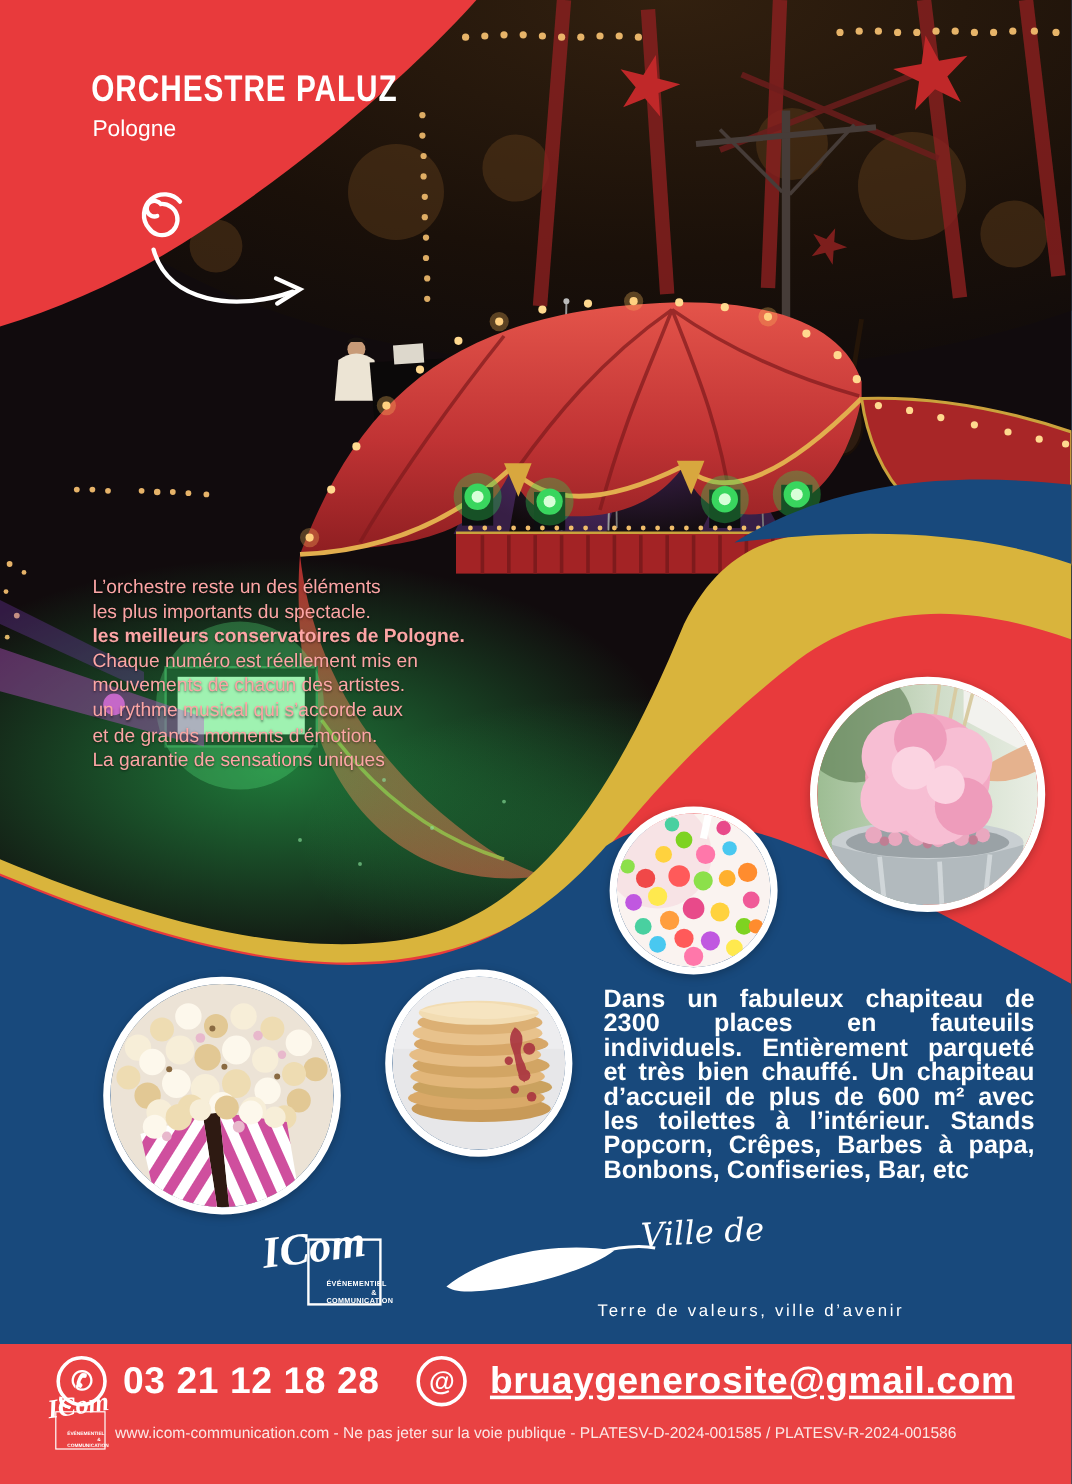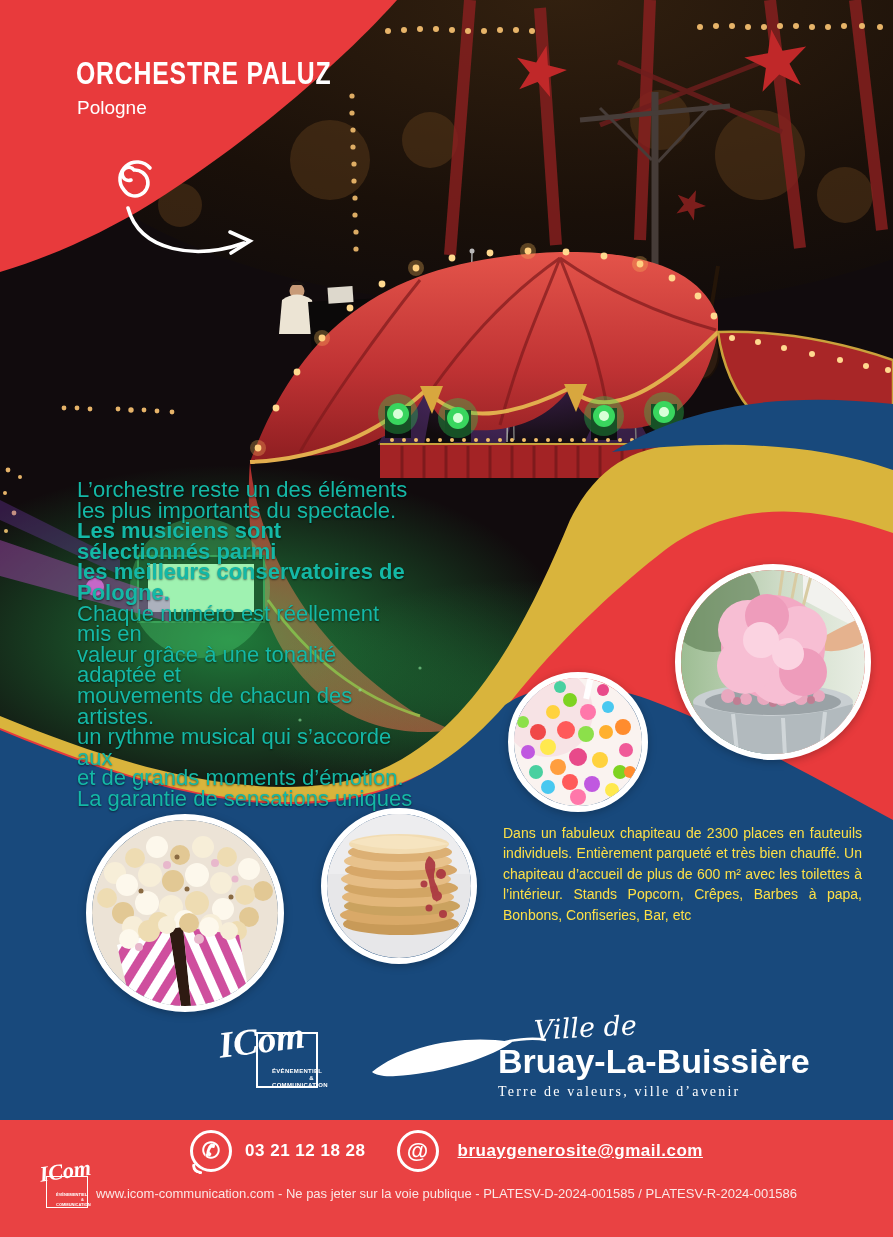--- a/index.html
+++ b/index.html
@@ -15,53 +15,53 @@
   
   .red-header-svg { left:0; top:0; pointer-events:none; }
   .page-title {
     left:76px; top:56px; color:#fff; font-size:31px; font-weight:bold;
     letter-spacing:1px; transform:scaleX(.8); transform-origin:left top;
     white-space:nowrap;
   }
   .page-subtitle { left:77px; top:97px; color:#fff; font-size:19px; }
 
   
-  .orch-text { left:77px; top:480px; width:340px; color:#14b8a6; font-size:22px; line-height:20.6px; text-shadow:0 1px 2px rgba(0,0,0,.55); }
+  .orch-text { left:77px; top:480px; width:340px; color:#fca5a5; font-size:16px; line-height:20.6px; text-shadow:0 1px 2px rgba(0,0,0,.55); }
   .orch-text .bold { font-weight:bold; }
 
   
   .chapiteau {
-    left:503px; top:823px; width:359px; color:#fde047; font-size:14px; font-weight:normal;
+    left:503px; top:823px; width:359px; color:#ffffff; font-size:21px; font-weight:bold;
     line-height:20.4px; text-align:justify;
   }
 
   
   .circle { border:6px solid #fff; border-radius:50%; overflow:hidden; box-shadow:0 2px 8px rgba(0,0,0,.25); }
   .circle svg { width:100%; height:100%; }
   .c-cotton  { left:675px; top:564px; width:196px; height:196px; }
   .c-candy   { left:508px; top:672px; width:140px; height:140px; }
   .c-popcorn { left:86px;  top:814px; width:198px; height:198px; }
   .c-crepes  { left:321px; top:808px; width:156px; height:156px; }
 
   
   .icom-logo { left:216px; top:1020px; width:150px; height:82px; color:#fff; }
   .icom-square { position:absolute; left:40px; top:12px; width:62px; height:56px; border:2px solid #fff; }
   .icom-word { position:absolute; left:0px; top:4px; font-family:"Liberation Serif", serif; font-style:italic; font-weight:bold; font-size:37px; transform:rotate(-7deg); transform-origin:left top; white-space:nowrap; }
   .icom-caption { position:absolute; left:56px; top:48px; font-size:6px; font-weight:bold; line-height:7px; letter-spacing:.3px; text-align:right; width:42px; }
 
   .bruay-logo { left:370px; top:1008px; width:440px; height:100px; color:#fff; }
   .bruay-prefix { position:absolute; left:164px; top:4px; font-family:"DejaVu Serif", serif; font-style:italic; font-size:27px; transform:rotate(-3deg); }
   .bruay-city { position:absolute; left:128px; top:34px; font-size:34px; font-weight:bold; white-space:nowrap; }
-  .bruay-tagline { position:absolute; left:128px; top:76px; width:296px; font-family:Liberation Serif, serif; font-size:14px; letter-spacing:2.2px; white-space:nowrap; }
+  .bruay-tagline { position:absolute; left:128px; top:76px; width:296px; font-family:Liberation Sans, sans-serif; font-size:14px; letter-spacing:2.2px; white-space:nowrap; }
   .bruay-leaf { position:absolute; left:0px; top:26px; }
 
   
   .footer { left:0; top:1120px; width:893px; height:117px; background:#e94243; }
   .contact-row { position:absolute; left:0; top:10px; width:100%; display:flex; justify-content:center; align-items:center; gap:13px; color:#fff; }
-  .contact-num, .contact-mail { font-size:17px; font-weight:bold; letter-spacing:.5px; }
+  .contact-num, .contact-mail { font-size:31px; font-weight:bold; letter-spacing:.5px; }
   .contact-mail { margin-left:6px;text-decoration:underline; }
   .ic-circle { width:42px; height:42px; border:3px solid #fff; border-radius:50%; display:flex; align-items:center; justify-content:center; font-size:22px; font-weight:bold; color:#fff; position:relative; }
   .ic-circle .tail { position:absolute; left:-2px; bottom:-4px; width:12px; height:8px; border-bottom:3px solid #fff; border-left:3px solid #fff; border-bottom-left-radius:10px; transform:rotate(18deg); }
   .legal { position:absolute; left:0; top:66px; width:100%; text-align:center; color:#fbe7e6; font-size:13px; }
   .icom-mini { position:absolute; left:38px; top:42px; width:80px; height:52px; color:#fff; }
   .icom-mini .sq { position:absolute; left:8px; top:14px; width:42px; height:32px; border:1.5px solid #fff; }
   .icom-mini .wd { position:absolute; left:0; top:0; font-family:"Liberation Serif", serif; font-style:italic; font-weight:bold; font-size:22px; transform:rotate(-8deg); transform-origin:left top; white-space:nowrap; }
   .icom-mini .cp { position:absolute; left:18px; top:30px; font-size:4px; line-height:5px; font-weight:bold; text-align:right; width:28px; }
 </style>
 </head>
@@ -403,24 +403,22 @@
     <g stroke="#fff" stroke-width="3.6" fill="none" stroke-linecap="round">
       <path d="M60,28 a17,17 0 1,0 -26,22 a13,13 0 1,0 10,-20 a6.5,6.5 0 1,0 -3,10"></path>
       <path d="M38,68 C50,112 106,120 154,103"></path>
       <path d="M140,92 L160,101 L141,113"></path>
     </g>
   </svg>
 
   <div class="abs orch-text">
     <div>L’orchestre reste un des éléments</div>
     <div>les plus importants du spectacle.</div>
-    <div class="bold">Les musiciens sont sélectionnés parmi</div>
     <div class="bold">les meilleurs conservatoires de Pologne.</div>
     <div>Chaque numéro est réellement mis en</div>
-    <div>valeur grâce à une tonalité adaptée et</div>
     <div>mouvements de chacun des artistes.</div>
     <div>un rythme musical qui s’accorde aux</div>
     <div>et de grands moments d’émotion.</div>
     <div>La garantie de sensations uniques</div>
   </div>
 
   <div class="abs circle c-cotton">
     <svg viewBox="-92 -92 184 184">
       <defs>
           <linearGradient id="cbg" x1="0" y1="0" x2="1" y2="0">
@@ -611,21 +609,20 @@
       <div>&amp; COMMUNICATION</div>
     </div>
   </div>
 
   <div class="abs bruay-logo">
     <svg class="bruay-leaf" width="180" height="50" viewBox="0 0 180 50">
       <path d="M2,38 C34,12 92,0 142,8 C118,26 64,40 26,42 C14,43 6,41 2,38 Z" fill="#fff"></path>
       <path d="M126,10 C146,5 162,3 176,6" stroke="#fff" stroke-width="2.5" fill="none"></path>
     </svg>
     <div class="bruay-prefix">Ville de</div>
-    <div class="bruay-city">Bruay-La-Buissière</div>
     <div class="bruay-tagline">Terre de valeurs, ville d’avenir</div>
   </div>
 
   <div class="abs footer">
     <div class="contact-row">
       <span class="ic-circle">
           <span>✆</span>
           <span class="tail"></span>
         </span>
       <span class="contact-num">03 21 12 18 28</span>

